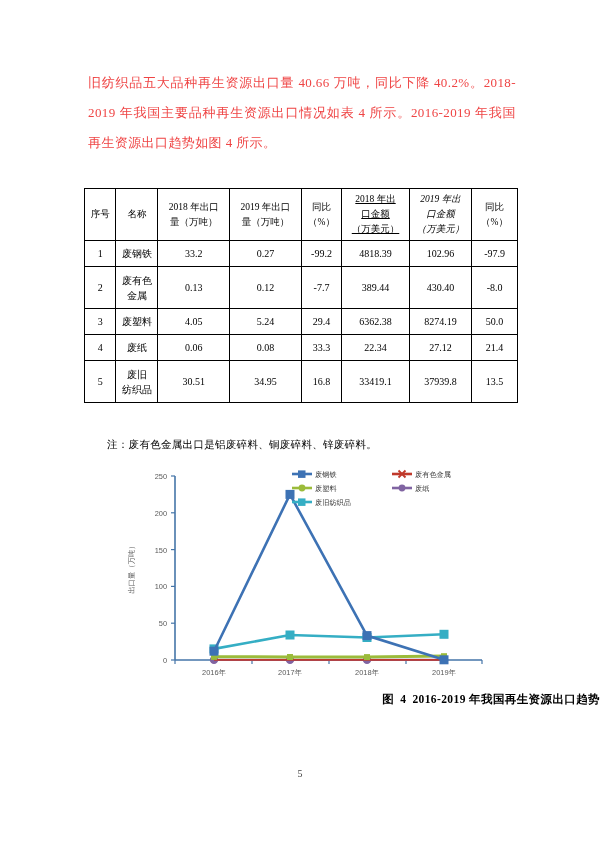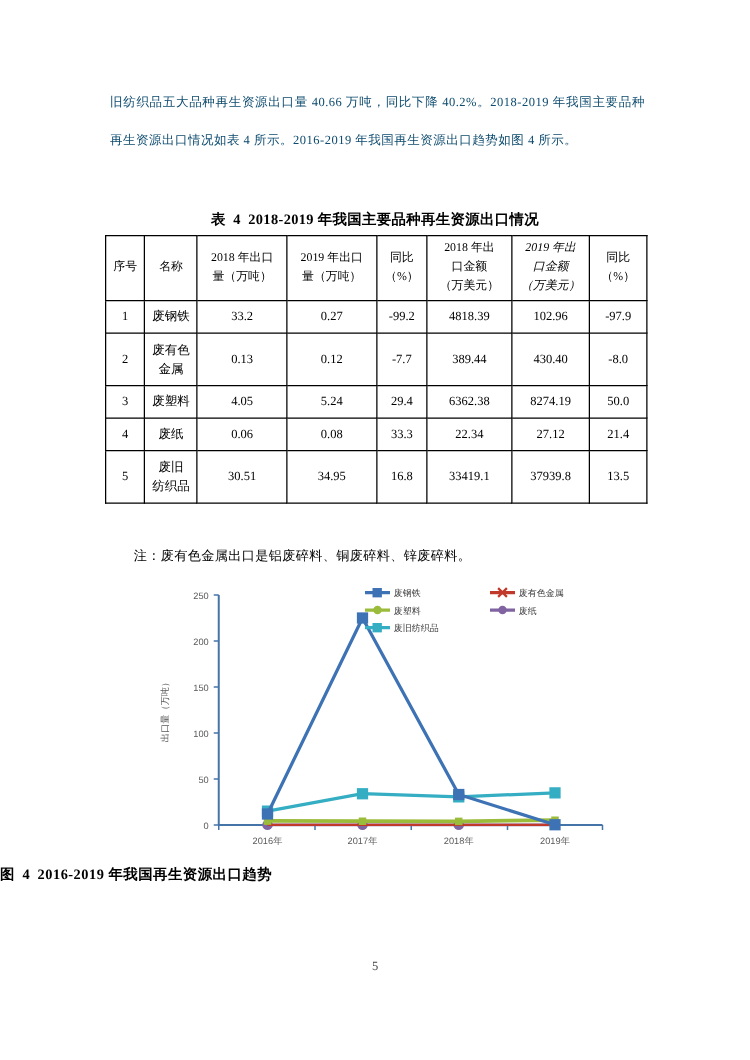--- a/index.html
+++ b/index.html
@@ -14,25 +14,25 @@
   }
   .page {
     position: relative;
     width: 600px; height: 848px;
     padding: 0;
   }
   
   .para {
     position: absolute;
     left: 88px; top: 68px; width: 428px;
-    font-size: 10px;
+    font-size: 13px;
     line-height: 30px;
     text-align: justify;
     letter-spacing: 0.4px;
-    color: #0c4a6e;
+    color: #ef4444;
   }
   
   .table-caption {
     position: absolute;
     left: 0; top: 168px; width: 600px;
     text-align: center;
     font-size: 11.5px;
     font-weight: bold;
     letter-spacing: 0.3px;
   }
@@ -57,21 +57,21 @@
     line-height: 15px;
   }
   table.data thead th { height: 52px; font-size: 9.5px; }
   table.data tbody td { height: 26px; }
   table.data tbody tr.tall td { height: 42px; }
   .c-seq   { width: 34px; }
   .c-name  { width: 46px; }
   .c-q18   { width: 78px; }
   .c-q19   { width: 78px; margin-left: 24px; }
   .c-yoy1  { width: 42px; }
-  .c-a18   { width: 72px; }
+  .c-a18   { width: 72px; text-decoration: underline; }
   .c-a19   { width: 66px; font-style: italic; }
   .c-yoy2  { width: 48px; }
   .nm { line-height: 16px; }
   
   .note {
     position: absolute;
     left: 0; top: 438px; width: 484px;
     text-align: center;
     font-size: 10.5px;
     letter-spacing: 0.3px;
@@ -79,21 +79,21 @@
   
   .chart-block {
     position: absolute;
     left: 120px; top: 462px;
     width: 380px; height: 228px;
   }
   .chart-svg { display: block; }
   .fig-caption {
     position: absolute;
     left: 0; top: 692px; width: 600px;
-    text-align: left;
+    text-align: right;
     font-size: 11.5px;
     font-weight: bold;
     letter-spacing: 0.4px;
   }
   .fig-caption .capnum { padding: 0 6px; }
   .page-number {
     position: absolute;
     left: 0; top: 768px; width: 600px;
     text-align: center;
     font-size: 10px;
@@ -103,23 +103,20 @@
   .tick-text { font-size: 7.4px; font-family: "Liberation Sans", sans-serif; fill: #5a5a5a; }
   .axis-title { font-size: 7.4px; font-family: "Liberation Sans", sans-serif; fill: #5a5a5a; }
 </style>
 </head>
 <body>
 
 <div class="page">
 
   <div class="para">旧纺织品五大品种再生资源出口量 40.66 万吨，同比下降 40.2%。2018-2019 年我国主要品种再生资源出口情况如表 4 所示。2016-2019 年我国再生资源出口趋势如图 4 所示。</div>
 
-  <div class="table-caption">
-    <span>表</span><span class="capnum">4</span><span>2018-2019 年我国主要品种再生资源出口情况</span>
-  </div>
 
   <div class="tbl-wrap">
     <table class="data">
       <thead>
         <tr>
           <th class="c-seq">序号</th>
           <th class="c-name">名称</th>
           <th class="c-q18">
             <div>2018 年出口</div>
             <div>量（万吨）</div>

